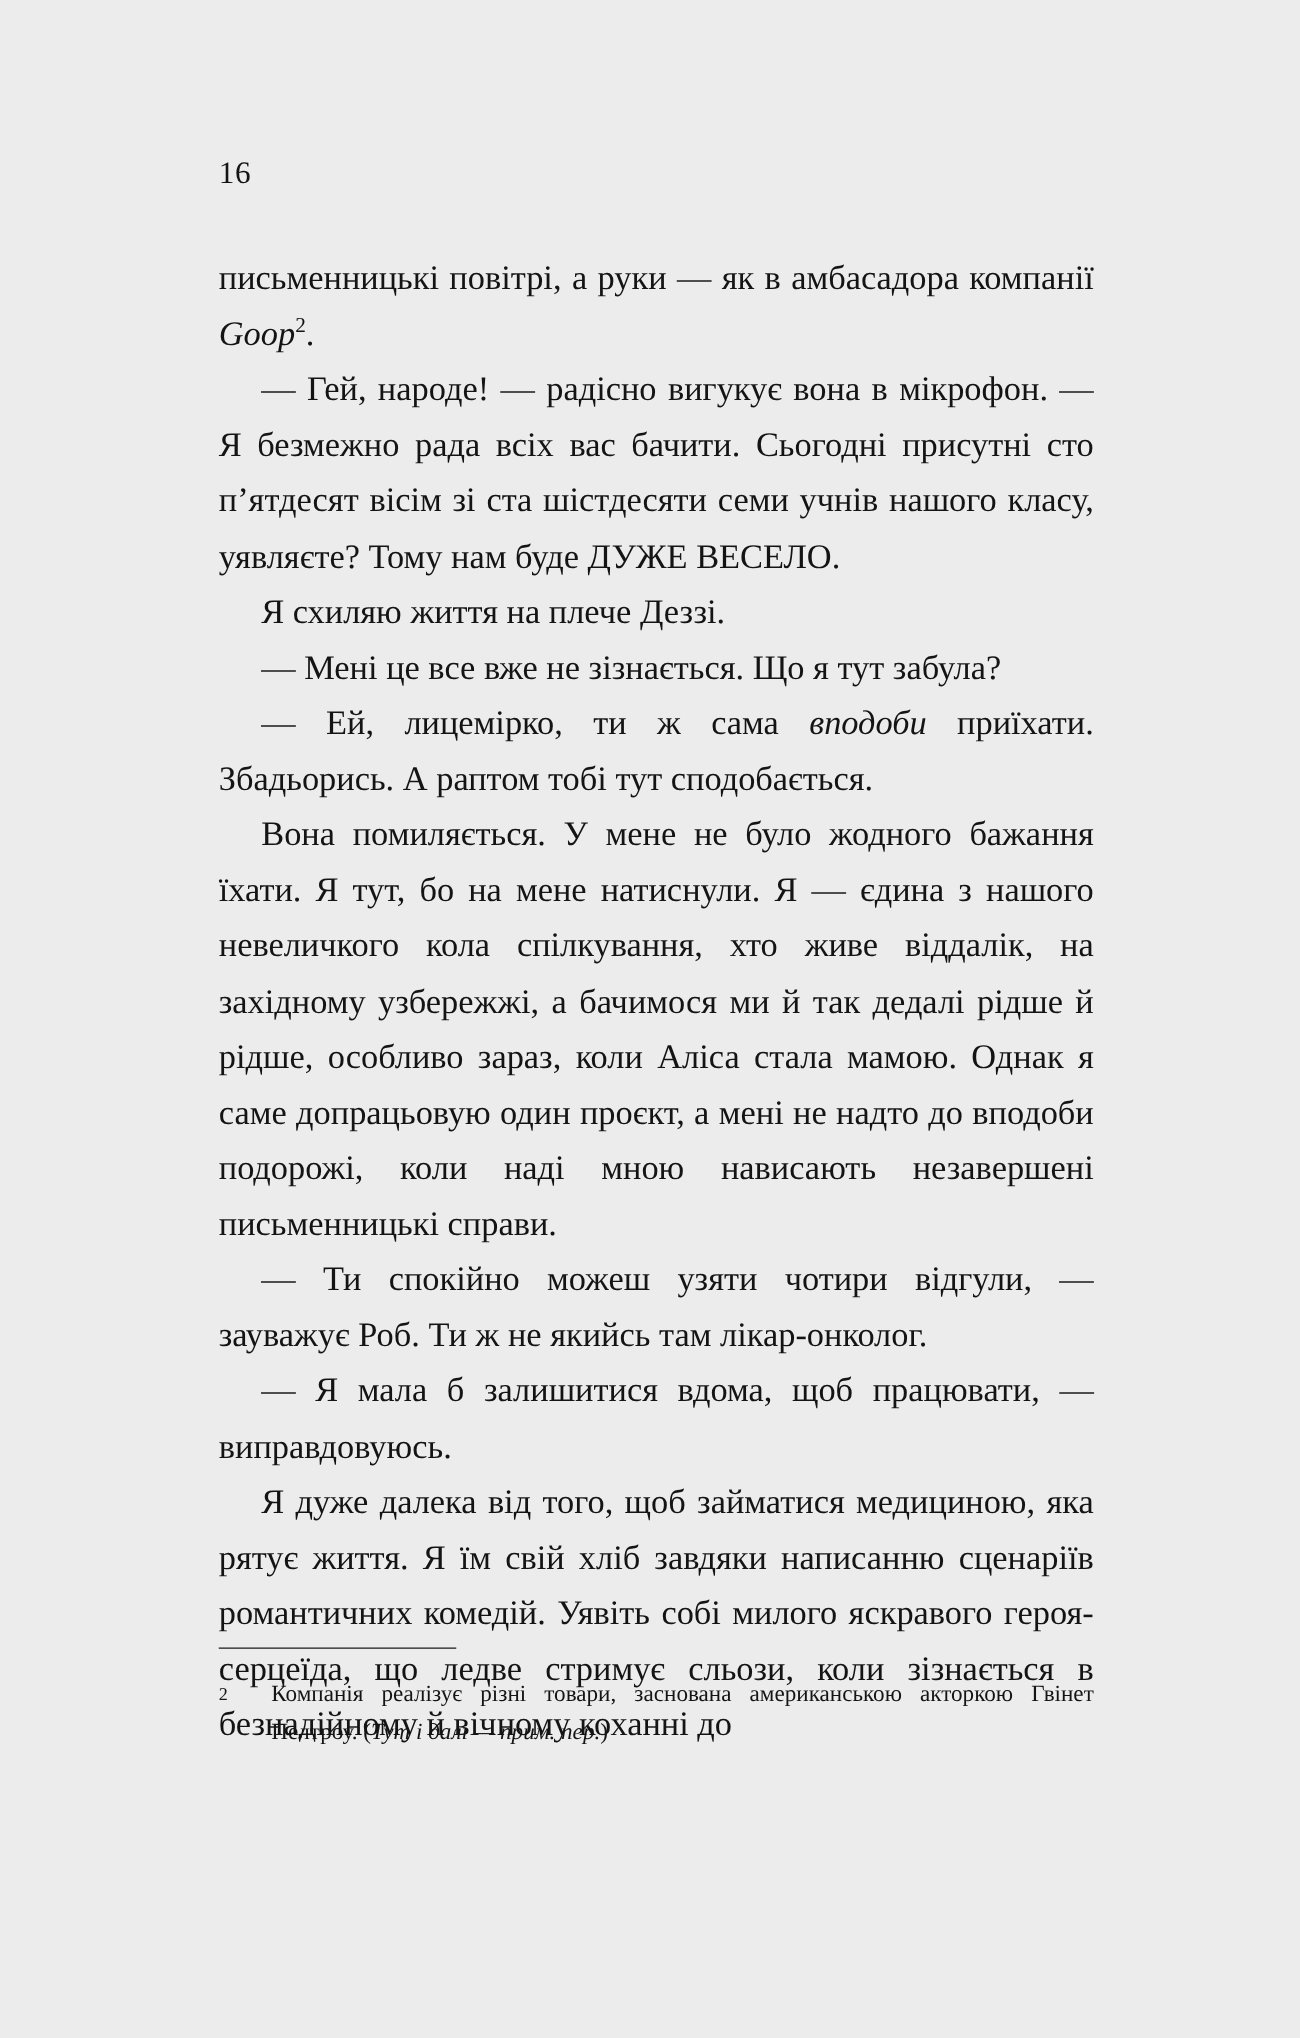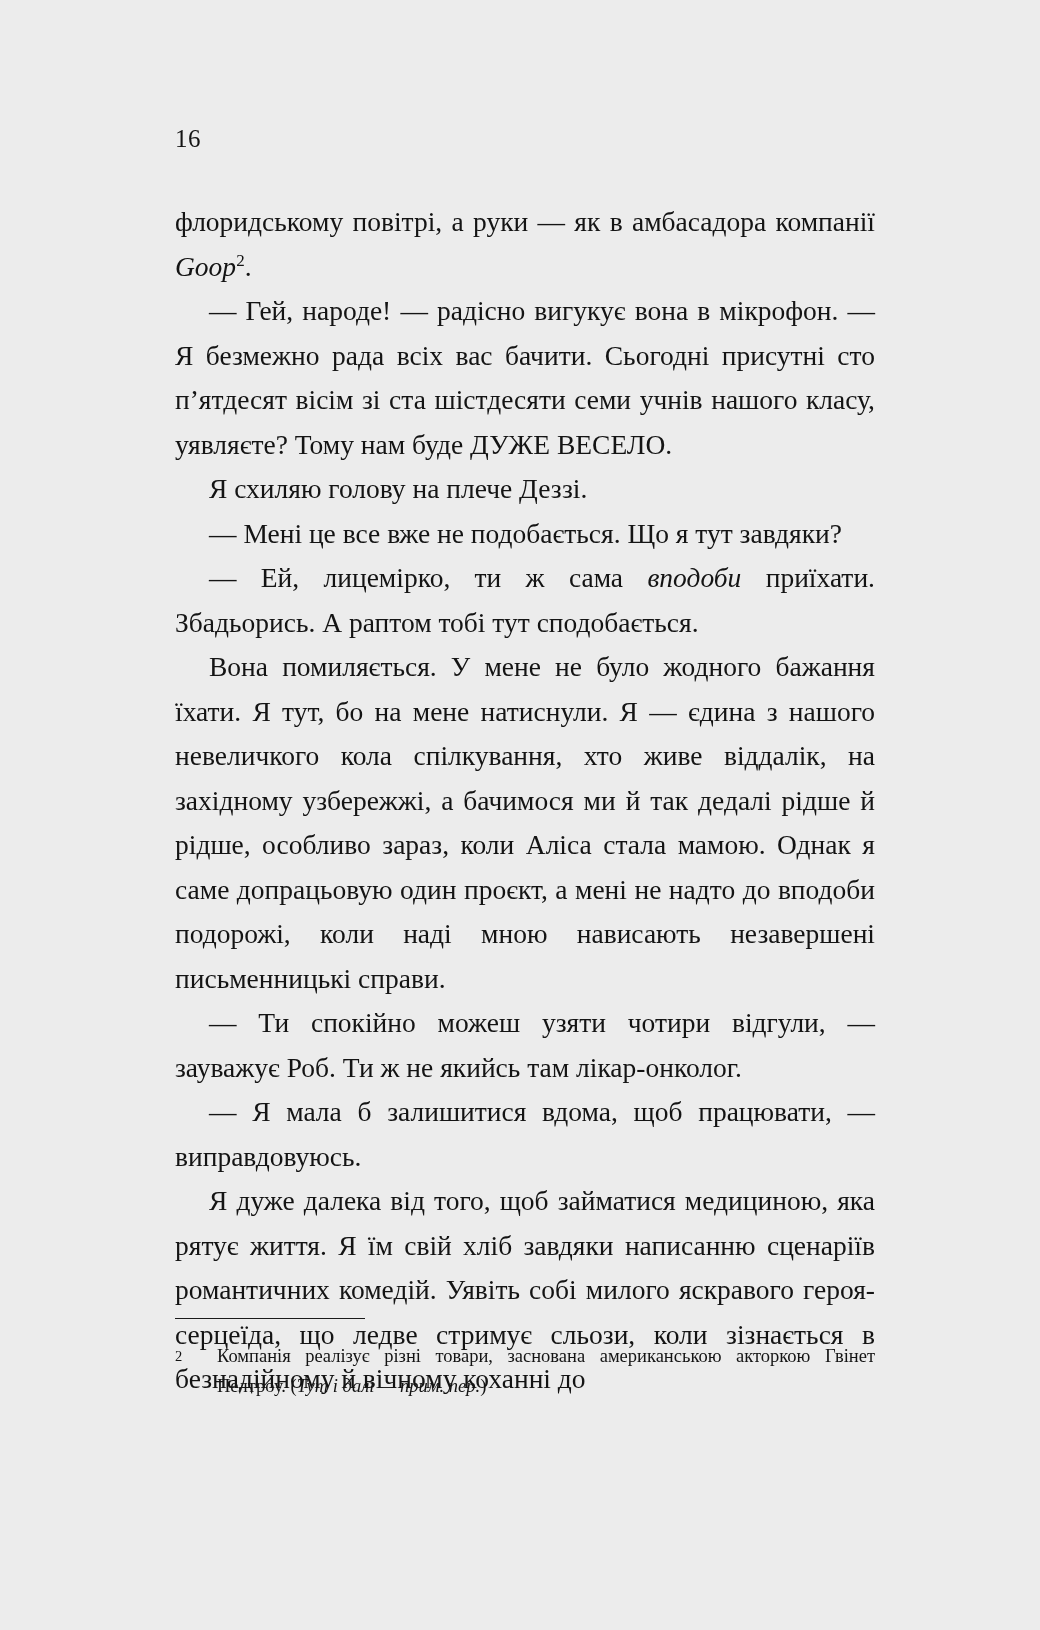--- a/index.html
+++ b/index.html
@@ -80,24 +80,24 @@
   }
 </style>
 </head>
 <body>
 
 <div class="page">
 
   <div class="page-number">16</div>
 
   <div class="body-text">
-      <p class="noindent"><span>флоридському повітрі, а руки — як в амбасадора компанії </span><em>Goop</em><sup>2</sup><span>.</span></p>
+      <p class="noindent"><span>письменницькі повітрі, а руки — як в амбасадора компанії </span><em>Goop</em><sup>2</sup><span>.</span></p>
       <p class="indent"><span>— Гей, народе! — радісно вигукує вона в мікрофон. — Я безмежно рада всіх вас бачити. Сьогодні присутні сто п’ятдесят вісім зі ста шістдесяти семи учнів нашого класу, уявляєте? Тому нам буде ДУЖЕ ВЕСЕЛО.</span></p>
-      <p class="indent"><span>Я схиляю голову на плече Деззі.</span></p>
-      <p class="indent"><span>— Мені це все вже не подобається. Що я тут завдяки?</span></p>
+      <p class="indent"><span>Я схиляю життя на плече Деззі.</span></p>
+      <p class="indent"><span>— Мені це все вже не зізнається. Що я тут забула?</span></p>
       <p class="indent"><span>— Ей, лицемірко, ти ж сама </span><em>вподоби</em><span> приїхати. Збадьорись. А раптом тобі тут сподобається.</span></p>
       <p class="indent"><span>Вона помиляється. У мене не було жодного бажання їхати. Я тут, бо на мене натиснули. Я — єдина з нашого невеличкого кола спілкування, хто живе віддалік, на західному узбережжі, а бачимося ми й так дедалі рідше й рідше, особливо зараз, коли Аліса стала мамою. Однак я саме допрацьовую один проєкт, а мені не надто до вподоби подорожі, коли наді мною нависають незавершені письменницькі справи.</span></p>
       <p class="indent"><span>— Ти спокійно можеш узяти чотири відгули, — зауважує Роб. Ти ж не якийсь там лікар-онколог.</span></p>
       <p class="indent"><span>— Я мала б залишитися вдома, щоб працювати, — виправдовуюсь.</span></p>
       <p class="indent"><span>Я дуже далека від того, щоб займатися медициною, яка рятує життя. Я їм свій хліб завдяки написанню сценаріїв романтичних комедій. Уявіть собі милого яскравого героя-серцеїда, що ледве стримує сльози, коли зізнається в безнадійному й вічному коханні до</span></p>
     </div>
 
   <div class="footnote-wrap">
     <div class="footnote-rule"></div>
     <div class="footnote">

